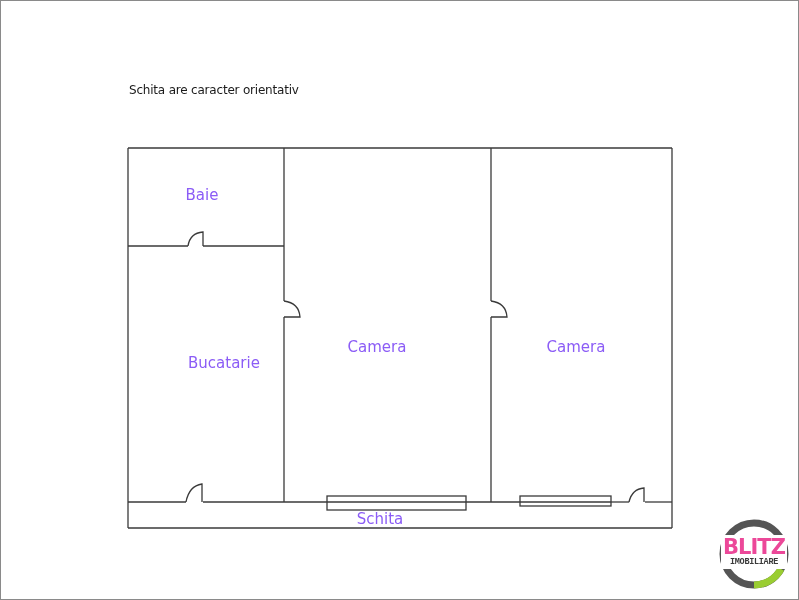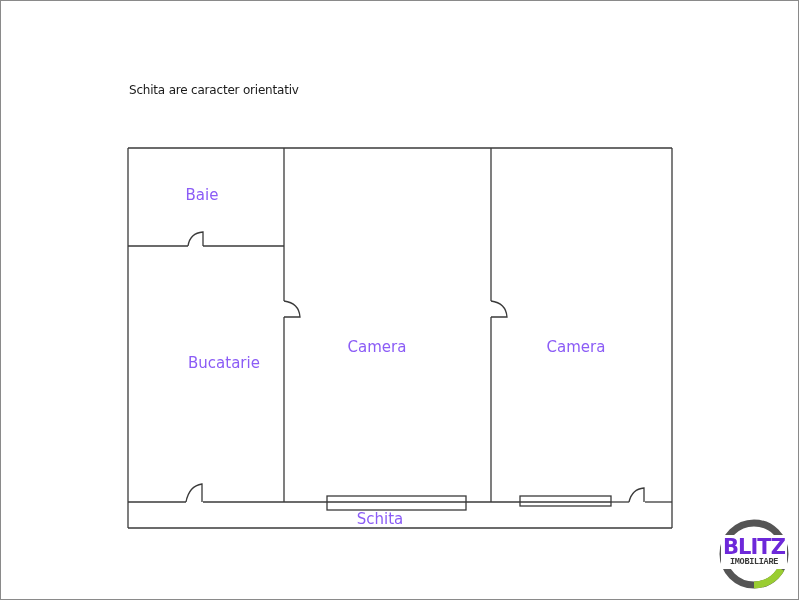--- a/index.html
+++ b/index.html
@@ -2,21 +2,21 @@
 <html><head>
 <meta charset="utf-8">
 <style>
   html, body { margin: 0; padding: 0; background: #ffffff; }
   body { width: 799px; height: 600px; position: relative; overflow: hidden; font-family: "DejaVu Sans", sans-serif; }
   .frame { position: absolute; left: 0; top: 0; width: 797px; height: 598px; border: 1px solid #8a8a8a; }
   .title { position: absolute; left: 129px; top: 83px; font-size: 12px; color: #1a1a1a; letter-spacing: -0.2px; }
   svg.plan { position: absolute; left: 0; top: 0; }
   .label { position: absolute; font-size: 15px; color: #8b5cf6; transform: translateX(-50%); white-space: nowrap; text-align: right; }
   .logo { position: absolute; left: 718px; top: 518px; width: 72px; height: 72px; }
-  .logo-text1 { position: absolute; left: 0; top: 17px; width: 72px; text-align: center; font-family: "DejaVu Sans", sans-serif; font-weight: bold; font-size: 21px; color: #6d28d9; letter-spacing: -1px; }
+  .logo-text1 { position: absolute; left: 0; top: 17px; width: 72px; text-align: center; font-family: "DejaVu Sans", sans-serif; font-weight: bold; font-size: 21px; color: #ec4899; letter-spacing: -1px; }
   .logo-text2 { position: absolute; left: 0; top: 39px; width: 72px; text-align: center; font-family: Liberation Mono, monospace; font-weight: bold; font-size: 8.5px; color: #3a3a3a; letter-spacing: -0.3px; }
 </style>
 </head>
 <body>
 
 <div class="frame"></div>
 
 <div class="title">Schita are caracter orientativ</div>
 
 <svg class="plan" width="799" height="600">

